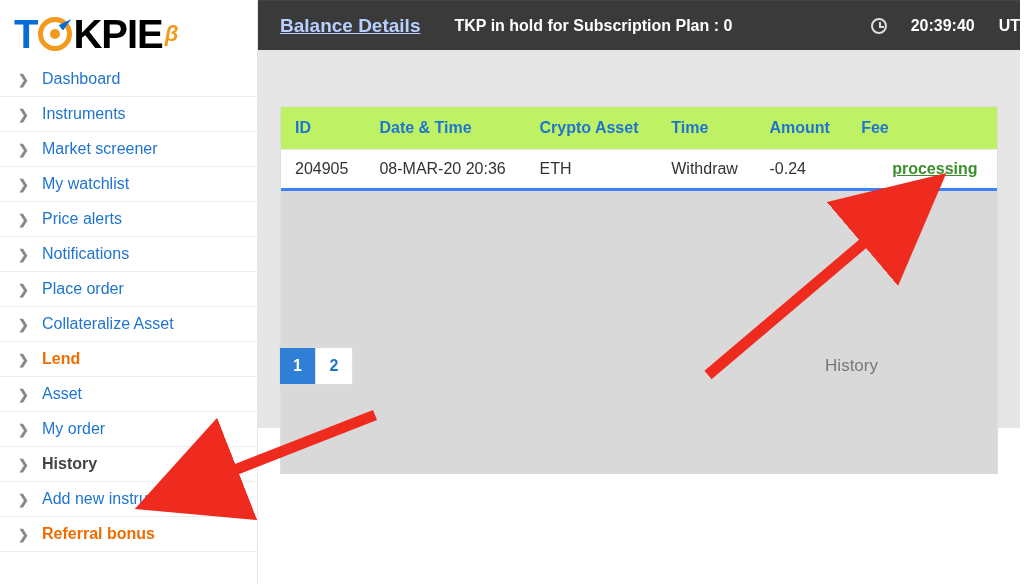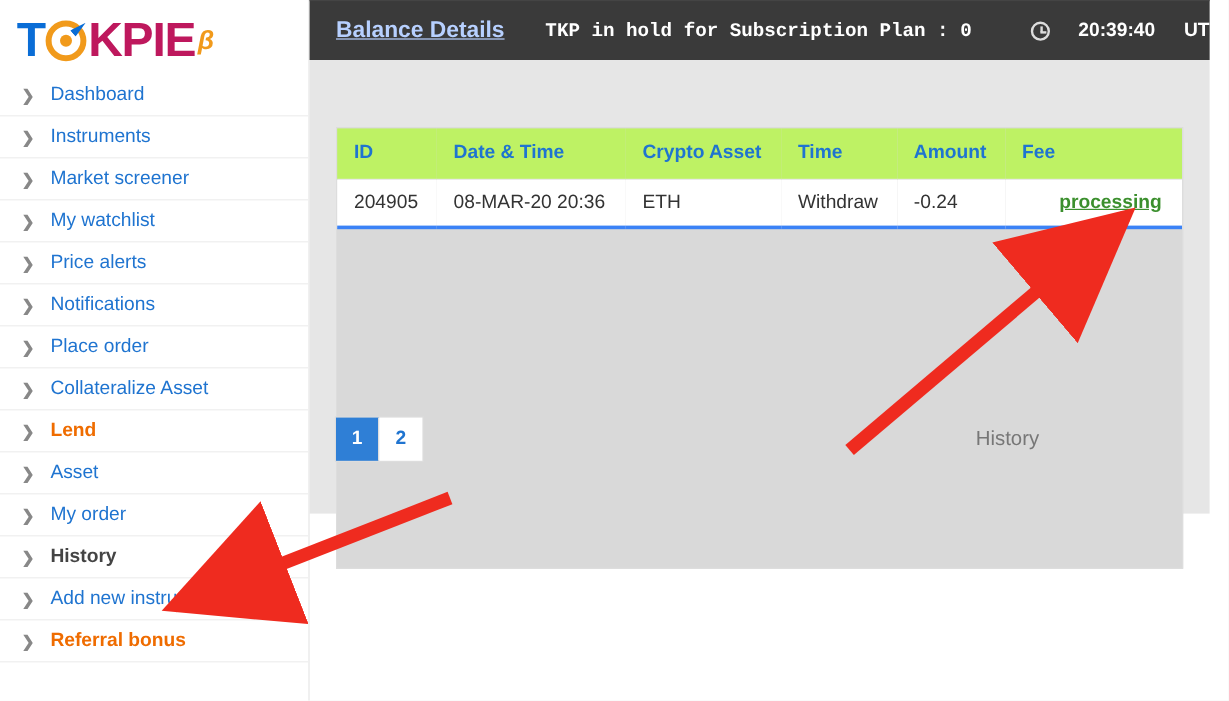--- a/index.html
+++ b/index.html
@@ -49,21 +49,21 @@
   }
   .logo-bullseye::after {
     content: "";
     position: absolute;
     width: 14px; height: 7px;
     background: #0a6dd6;
     transform: rotate(-40deg);
     top: -2px; right: -6px;
     clip-path: polygon(0 0, 100% 50%, 0 100%);
   }
-  .logo-rest { color: #be185d; }
+  .logo-rest { color: #000000; }
   .logo-beta {
     color: #f19a1b;
     font-size: 22px;
     font-style: italic;
     font-weight: 700;
     vertical-align: sub;
     margin-left: 2px;
   }
   .nav { list-style: none; }
   .nav li {
@@ -84,42 +84,42 @@
     font-weight: 700;
     width: 10px;
     display: inline-block;
   }
   .nav .blue { color: #1f74d0; }
   .nav .orange { color: #ef6c00; font-weight: 600; }
   .nav .active { color: #444; font-weight: 700; }
 
   .main {
     position: absolute;
-    left: 258px; top: 0; right: 16px; height: 428px;
+    left: 258px; top: 0; right: 4px; height: 428px;
     background: #e6e6e6;
   }
   .topbar {
     height: 50px;
     background: #3a3a3a;
     color: #fff;
     display: flex;
     align-items: center;
     padding: 0 22px;
     gap: 34px;
     font-size: 17px;
     border-top: 1px solid #444;
     position: relative;
   }
   .balance-link {
     color: #b7d0ff;
     text-decoration: underline;
     font-weight: 600;
     font-size: 19px;
   }
-  .tkp-hold { font-weight: 700; font-size: 16px; font-family: Liberation Mono, monospace; }
+  .tkp-hold { font-weight: 700; font-size: 16px; }
   .clock-wrap {
     position: absolute;
     right: 0;
     display: flex; align-items: center; gap: 24px;
     font-weight: 700;
     font-size: 16px;
   }
   .clock-icon {
     width: 16px; height: 16px;
     border: 2px solid #ddd; border-radius: 50%;

